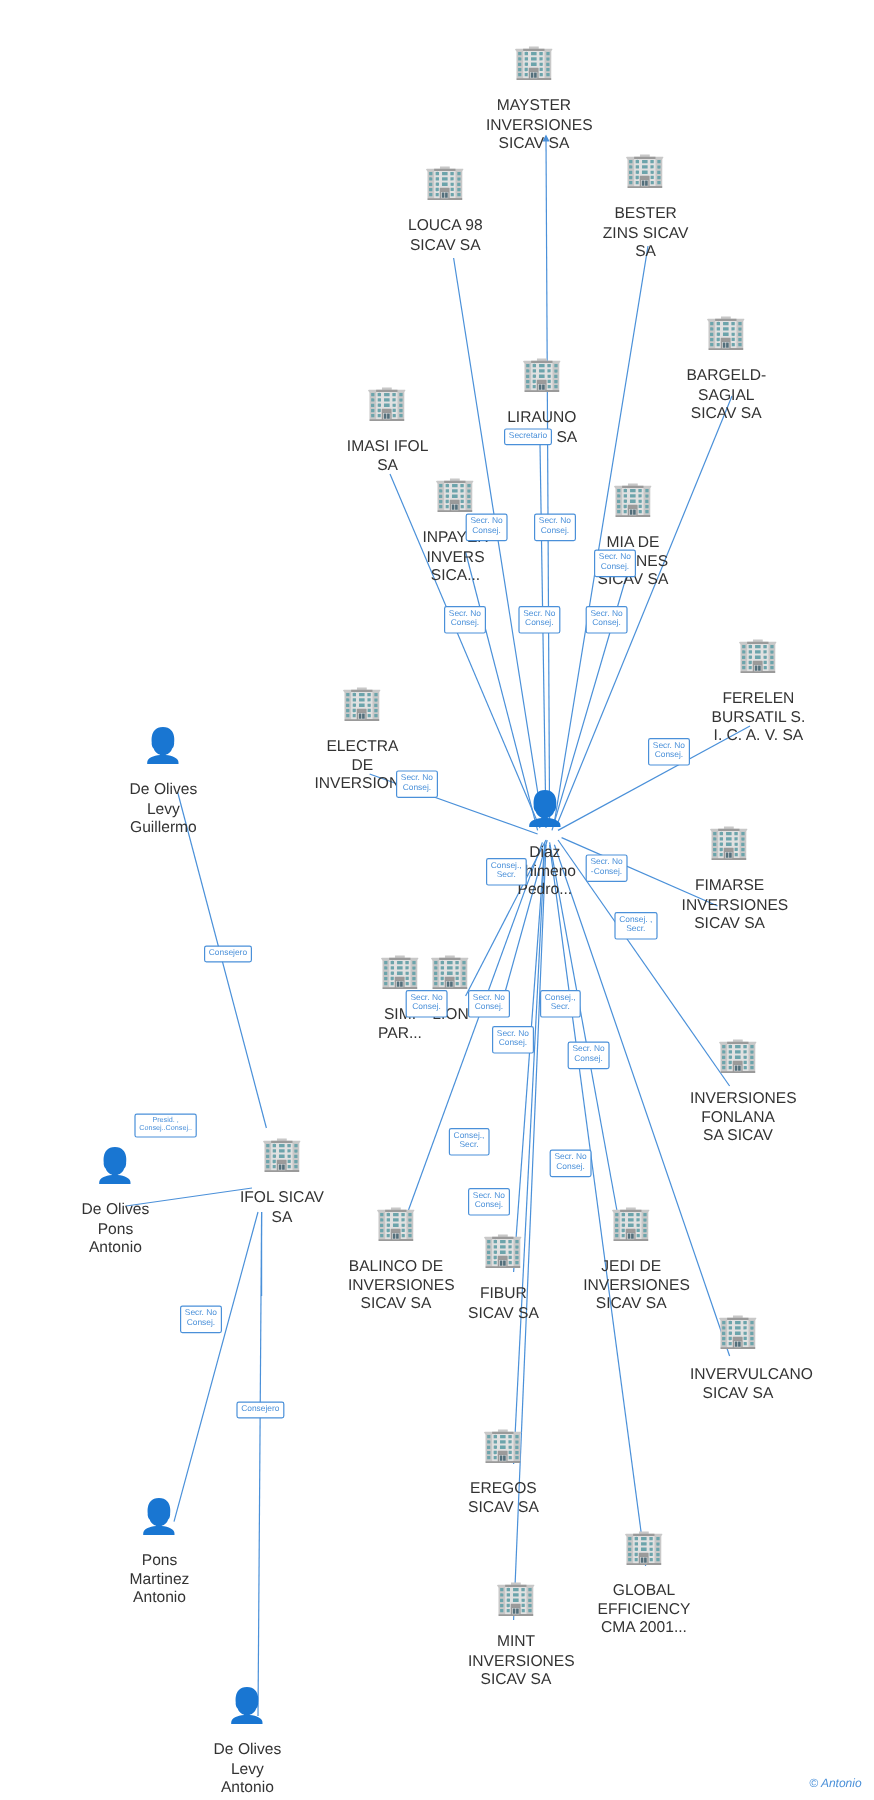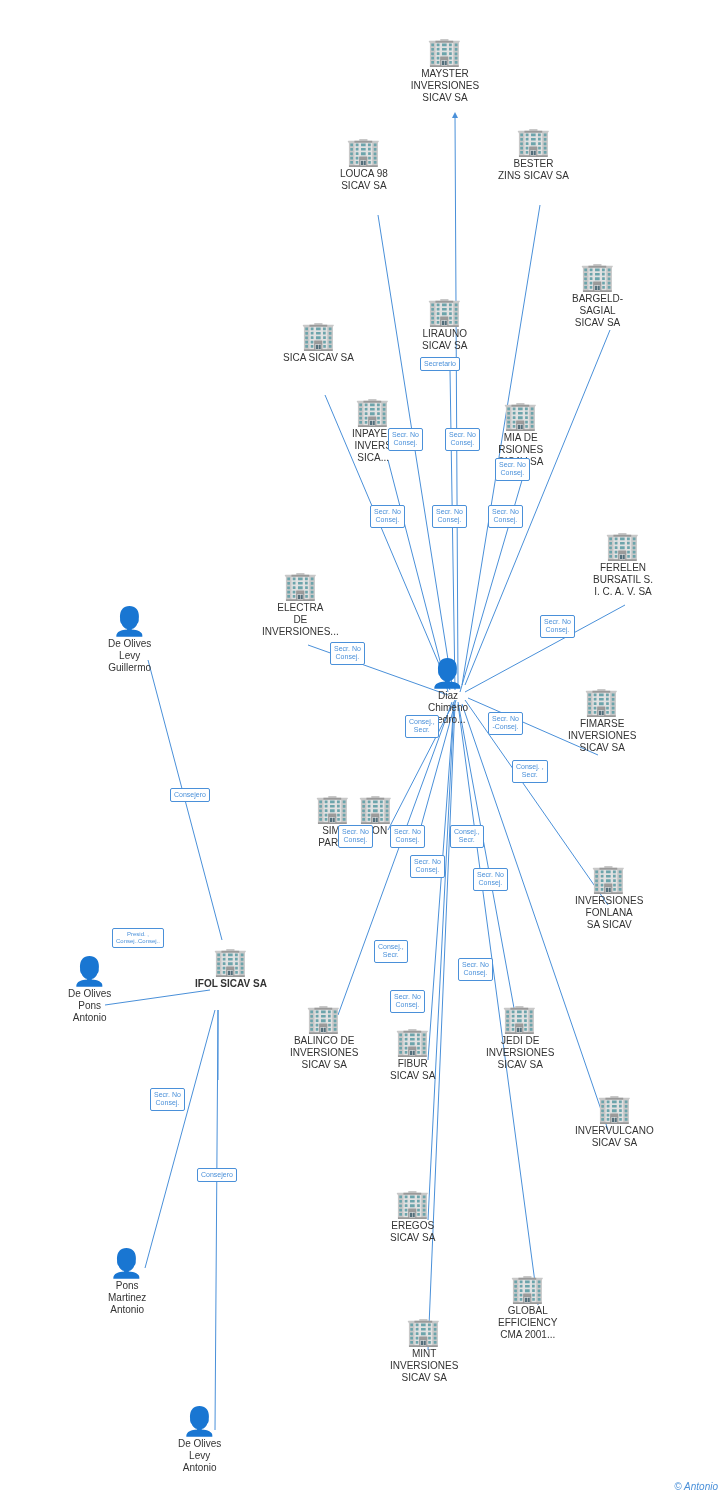--- a/index.html
+++ b/index.html
@@ -28,23 +28,23 @@
       line-height: 1;
     }
     .building-icon.orange { color: #e07030; }
     .building-icon.gray { color: #7a8fa6; }
     .person-icon {
       font-size: 28px;
       color: #7a8fa6;
       line-height: 1;
     }
     .node-label {
-      font-size: 10px;
+      font-size: 13px;
       color: #333;
-      margin-top: 2px;
+      margin-top: 14px;
       line-height: 1.2;
       max-width: 80px;
     }
     .role-badge {
       position: absolute;
       border: 1px solid #4a90d9;
       color: #4a90d9;
       background: #fff;
       font-size: 7px;
       padding: 2px 3px;
@@ -162,21 +162,21 @@
 
   <div class="node" style="left:422px; top:298px;">
     <div class="building-icon gray">🏢</div>
     <div class="node-label">LIRAUNO<br>SICAV SA</div>
   </div>
 
   <div class="role-badge" style="left:420px; top:357px;">Secretario</div>
 
   <div class="node" style="left:283px; top:322px;">
     <div class="building-icon gray">🏢</div>
-    <div class="node-label">SICA SICAV SA</div>
+    <div class="node-label">IMASI IFOL SA</div>
   </div>
 
   <div class="node" style="left:352px; top:398px;">
     <div class="building-icon gray">🏢</div>
     <div class="node-label">INPAYER<br>INVERS<br>SICA...</div>
   </div>
 
   <div class="role-badge" style="left:388px; top:428px;">Secr. No<br>Consej.</div>
   <div class="role-badge" style="left:445px; top:428px;">Secr. No<br>Consej.</div>
 
@@ -236,21 +236,21 @@
   <div class="role-badge" style="left:410px; top:855px;">Secr. No<br>Consej.</div>
   <div class="role-badge" style="left:473px; top:868px;">Secr. No<br>Consej.</div>
 
   <div class="node" style="left:575px; top:865px;">
     <div class="building-icon gray">🏢</div>
     <div class="node-label">INVERSIONES<br>FONLANA<br>SA SICAV</div>
   </div>
 
   <div class="node" style="left:195px; top:948px;">
     <div class="building-icon orange">🏢</div>
-    <div class="node-label" style="font-weight:bold;">IFOL SICAV SA</div>
+    <div class="node-label" style="font-weight:normal;">IFOL SICAV SA</div>
   </div>
 
   <div class="node" style="left:68px; top:958px;">
     <div class="person-icon">👤</div>
     <div class="node-label">De Olives<br>Pons<br>Antonio</div>
   </div>
   <div class="role-badge" style="left:112px; top:928px; font-size:6px;">Presid. ,<br>Consej..Consej..</div>
 
   <div class="role-badge" style="left:374px; top:940px;">Consej.,<br>Secr.</div>
 

